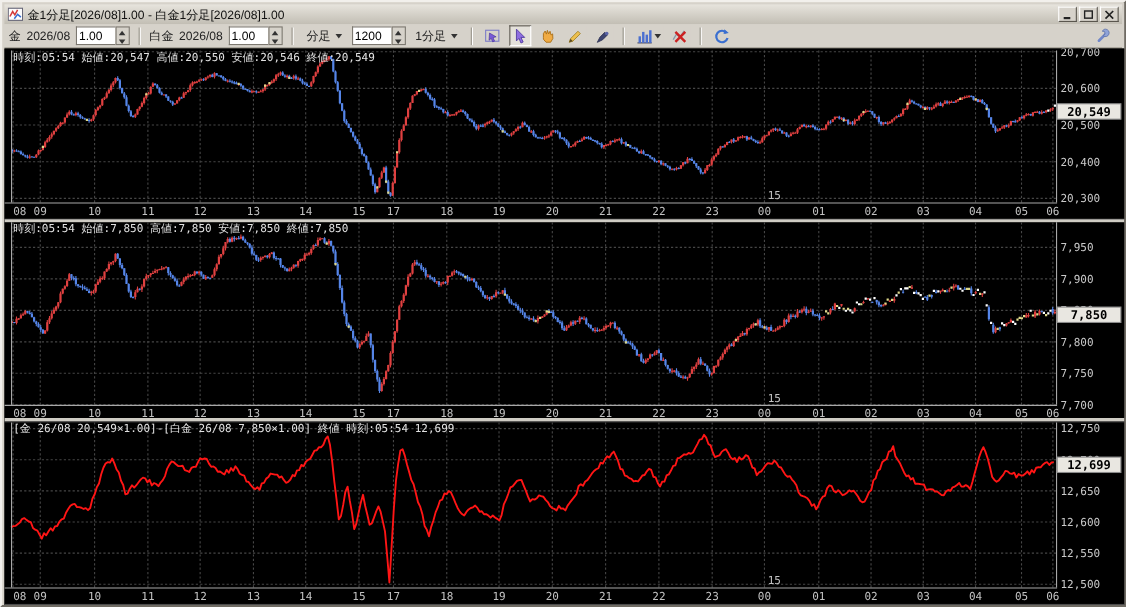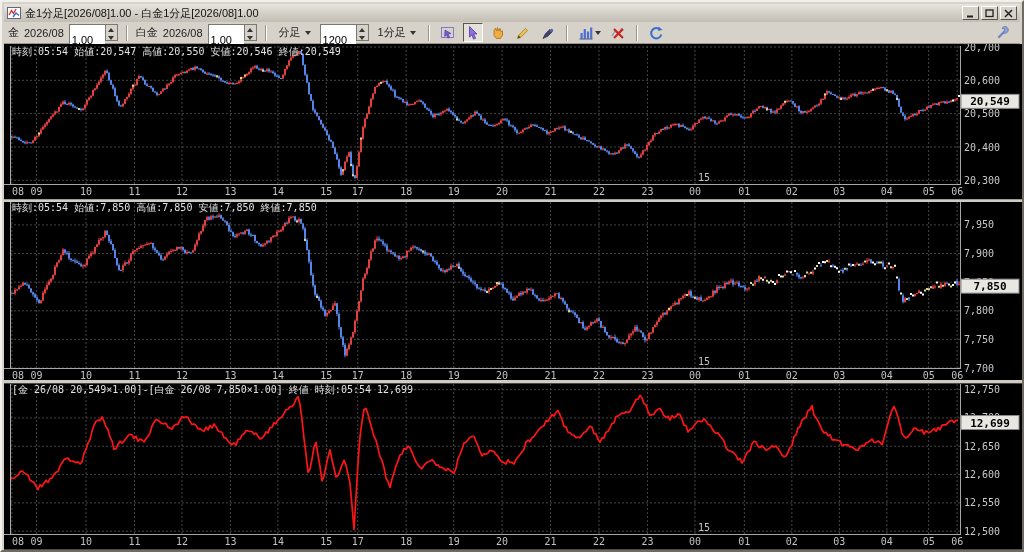--- a/index.html
+++ b/index.html
@@ -28,21 +28,21 @@
   
   .toolbar{
     position:absolute;left:2px;top:20px;right:2px;height:22px;
     background:#d6d2ca;border-bottom:1px solid #9a968c;
     display:flex;align-items:center;padding:0 4px;gap:5px;font-size:11px;color:#222;
   }
   .tlabel{white-space:nowrap;}
   .tsep{width:2px;height:16px;border-left:1px solid #9a968c;border-right:1px solid #fff;margin:0 3px;}
   .spinbox{display:inline-flex;height:17px;}
   .spin-input{
-    width:36px;height:32px;border:1px solid #7c7870;border-right:none;
+    width:36px;height:17px;border:1px solid #7c7870;border-right:none;
     font:11px "Liberation Sans",sans-serif;padding:0 2px;background:#fff;color:#000;
   }
   .spin-btns{width:13px;height:17px;display:flex;flex-direction:column;border:1px solid #7c7870;background:#d6d2ca;}
   .spin-btns i{flex:1;display:flex;align-items:center;justify-content:center;}
   .spin-btns i.up::after{content:"";border:3px solid transparent;border-bottom:4px solid #333;margin-bottom:2px;}
   .spin-btns i.dn::after{content:"";border:3px solid transparent;border-top:4px solid #333;margin-top:2px;}
   .ddown{display:inline-flex;align-items:center;gap:4px;padding:1px 3px;background:transparent;border:1px solid transparent;font:11px "Liberation Sans",sans-serif;color:#222;}
   .ddown::after{content:"";border:3px solid transparent;border-top:4px solid #333;margin-top:3px;}
   .tbtn{
     width:20px;height:19px;padding:1px;background:#d6d2ca;border:1px solid transparent;

